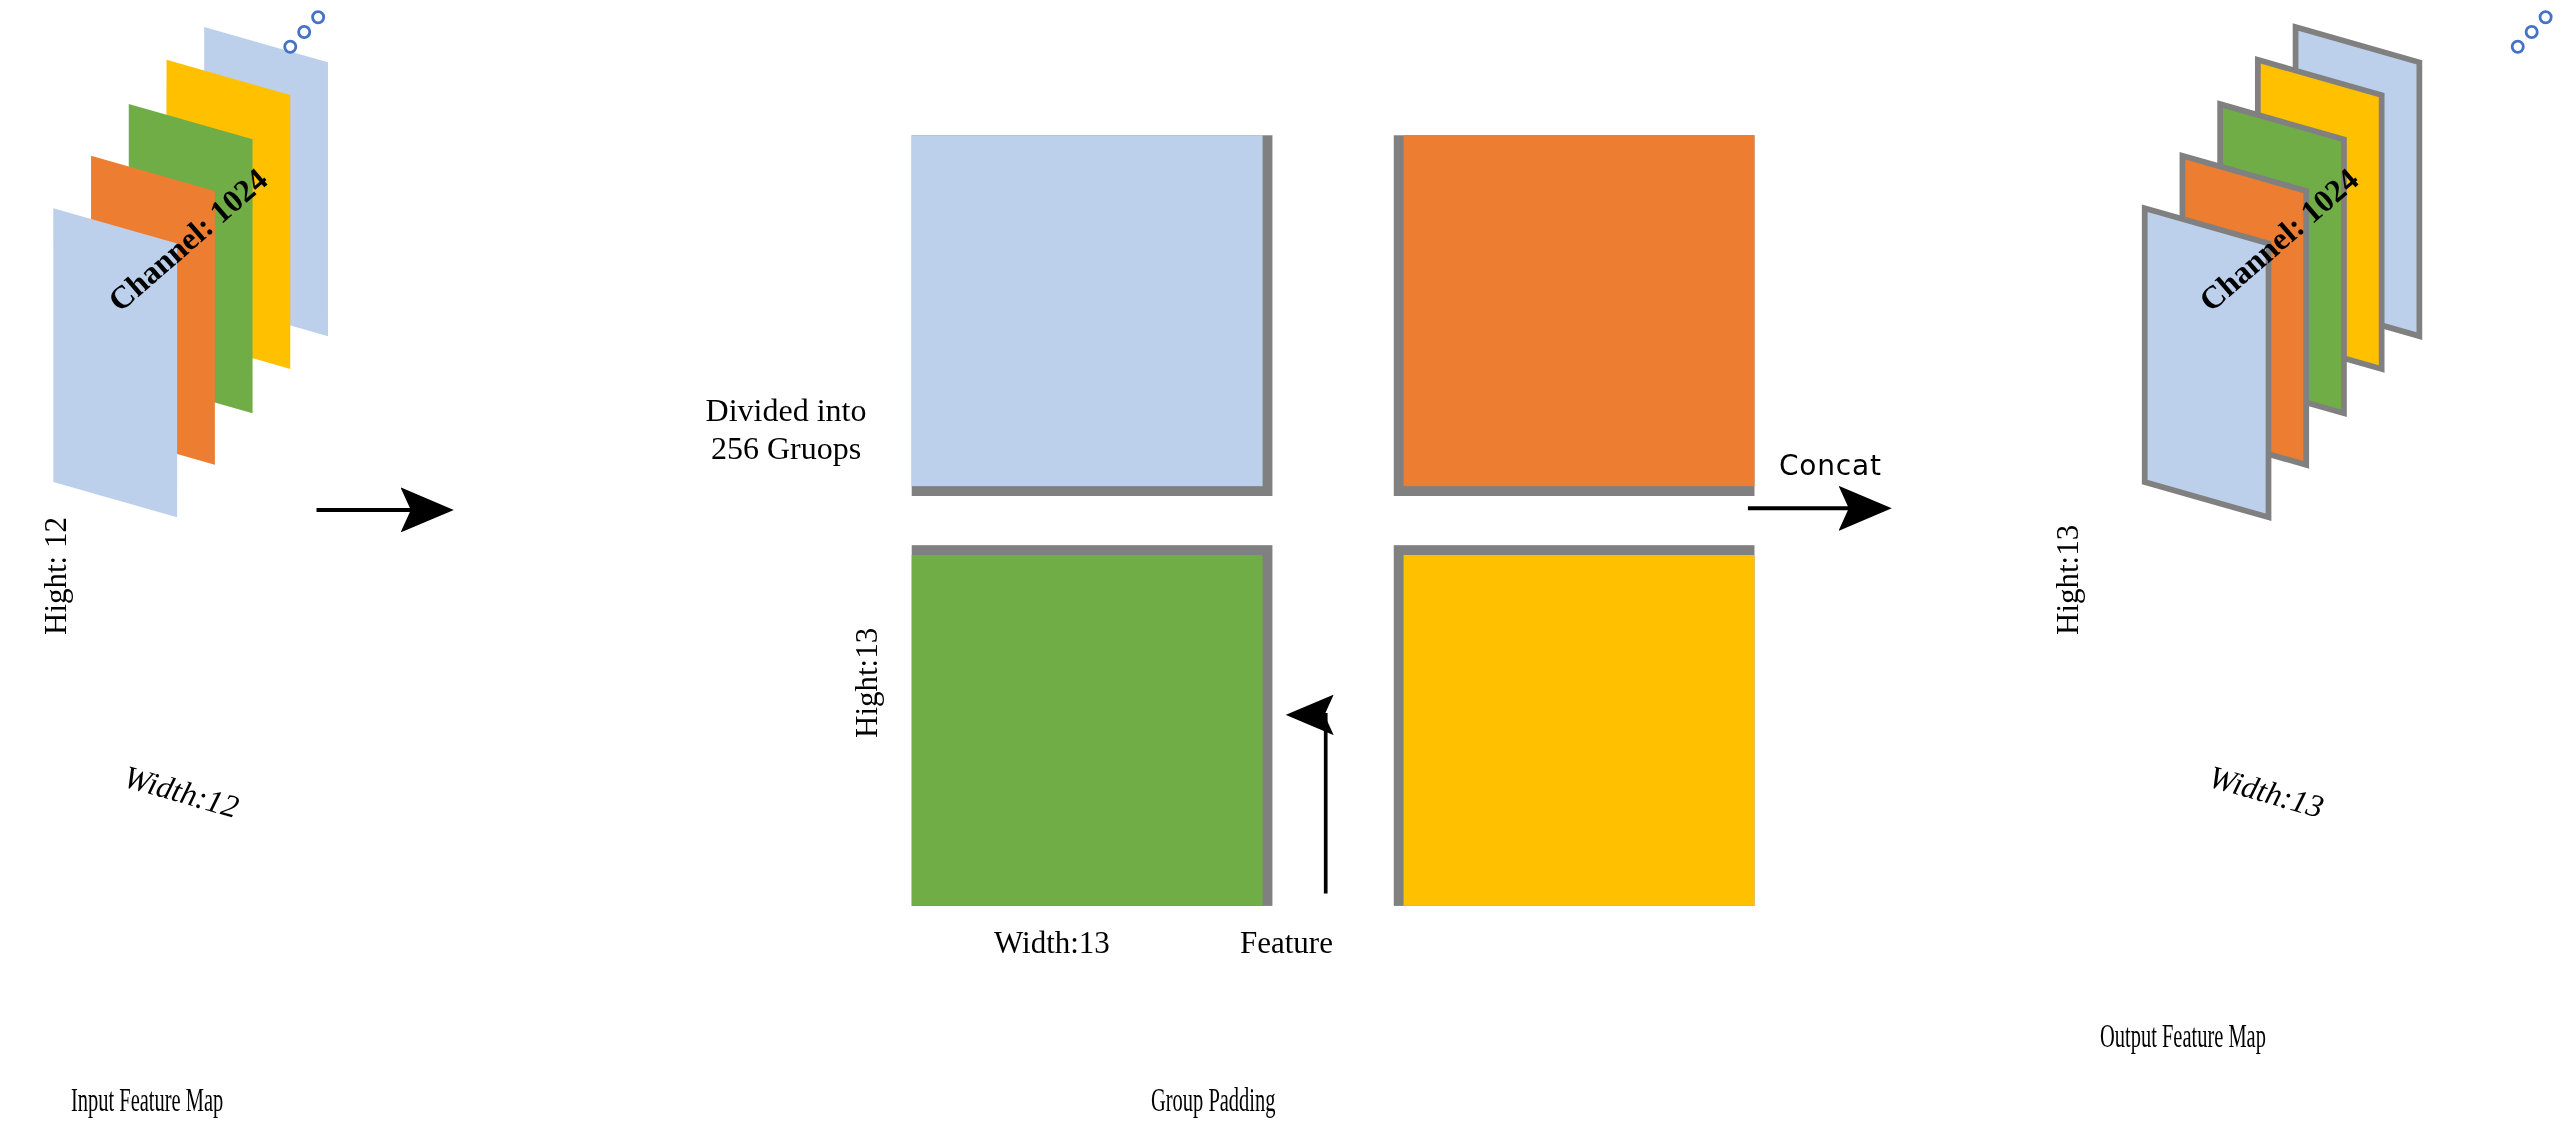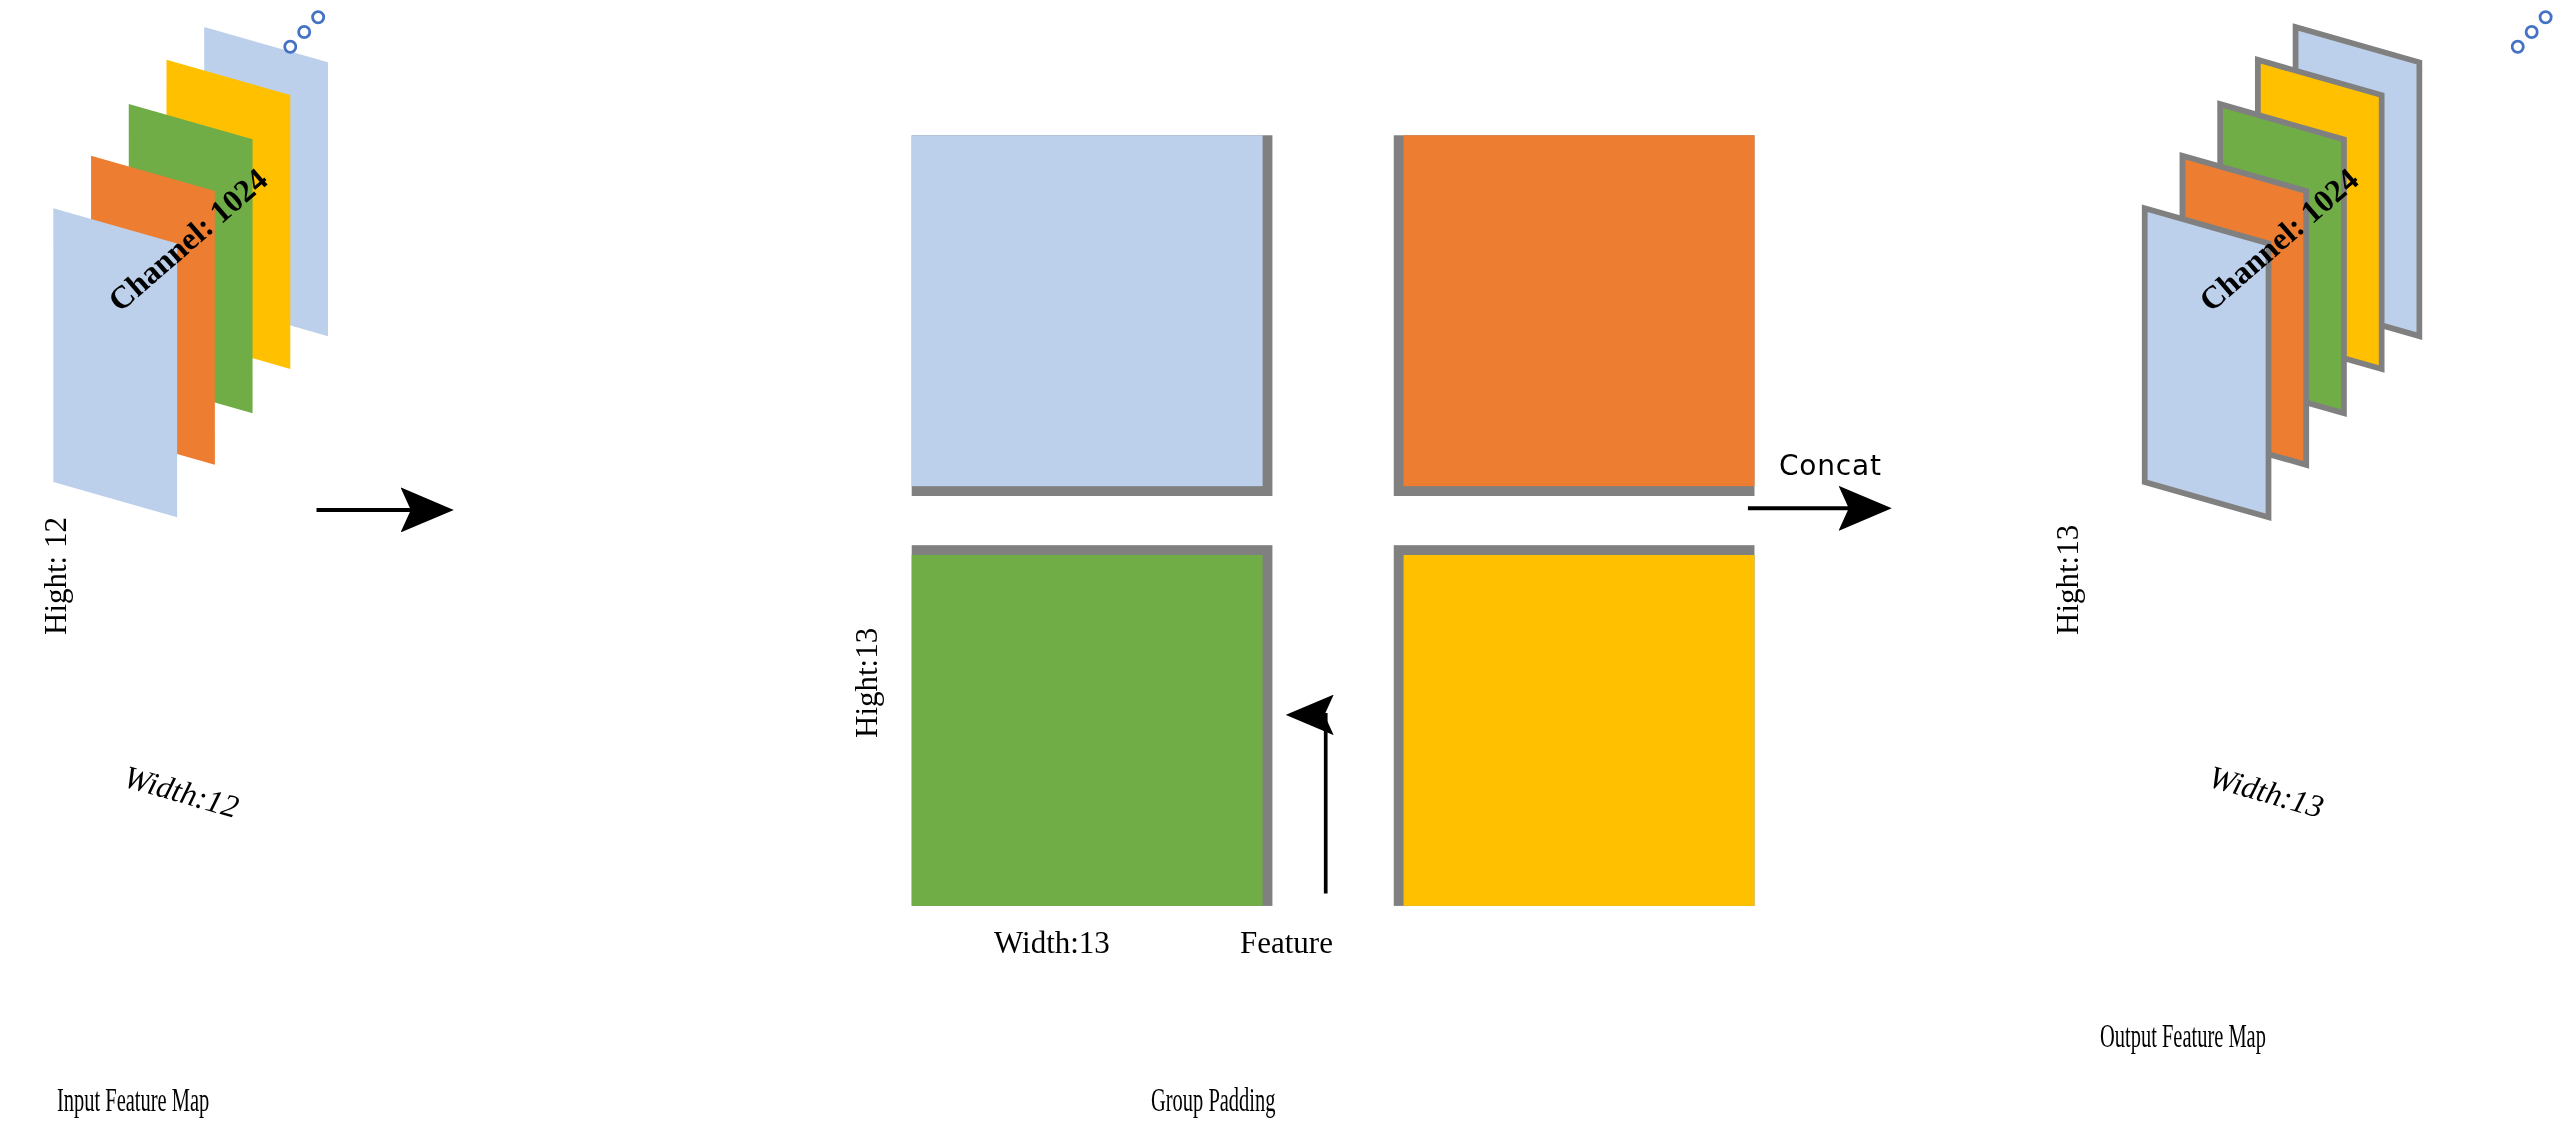--- a/index.html
+++ b/index.html
@@ -89,36 +89,40 @@
       <circle cx="3071" cy="57" r="6.8"></circle>
     </g>
   </svg>
 
   <div class="lbl lbl-rot-ch" style="left:101px;top:291px;transform:rotate(-41deg);">Channel: 1024</div>
 
   <div class="lbl lbl-vert" style="left:38px;top:635px;transform:rotate(-90deg);">Hight: 12</div>
 
   <div class="lbl lbl-rot-w" style="left:130px;top:758px;transform:rotate(16deg);">Width:12</div>
 
+  <div style="position:absolute;left:671px;top:392px;width:230px;text-align:center;">
+    <div class="lbl-arrow" style="position:static;">Divided into</div>
+    <div class="lbl-arrow" style="position:static;">256 Gruops</div>
+  </div>
 
   <div class="lbl lbl-vert" style="left:849px;top:738px;transform:rotate(-90deg);">Hight:13</div>
 
   <div class="lbl lbl-plain" style="left:994px;top:925px;">Width:13</div>
 
   <div class="lbl lbl-plain" style="left:1240px;top:925px;">Feature</div>
 
   <div class="lbl lbl-concat" style="left:1779px;top:449px;">Concat</div>
 
   <div class="lbl lbl-rot-ch" style="left:2192px;top:291px;transform:rotate(-41deg);">Channel: 1024</div>
 
   <div class="lbl lbl-vert" style="left:2050px;top:635px;transform:rotate(-90deg);">Hight:13</div>
 
   <div class="lbl lbl-rot-w" style="left:2215px;top:758px;transform:rotate(16deg);">Width:13</div>
 
-  <div style="position:absolute;left:57px;top:1082px;">
+  <div style="position:absolute;left:71px;top:1082px;">
     <div class="caption">Input Feature Map</div>
   </div>
 
   <div style="position:absolute;left:1151px;top:1082px;">
     <div class="caption">Group Padding</div>
   </div>
 
   <div style="position:absolute;left:2100px;top:1018px;">
     <div class="caption">Output Feature Map</div>
   </div>

